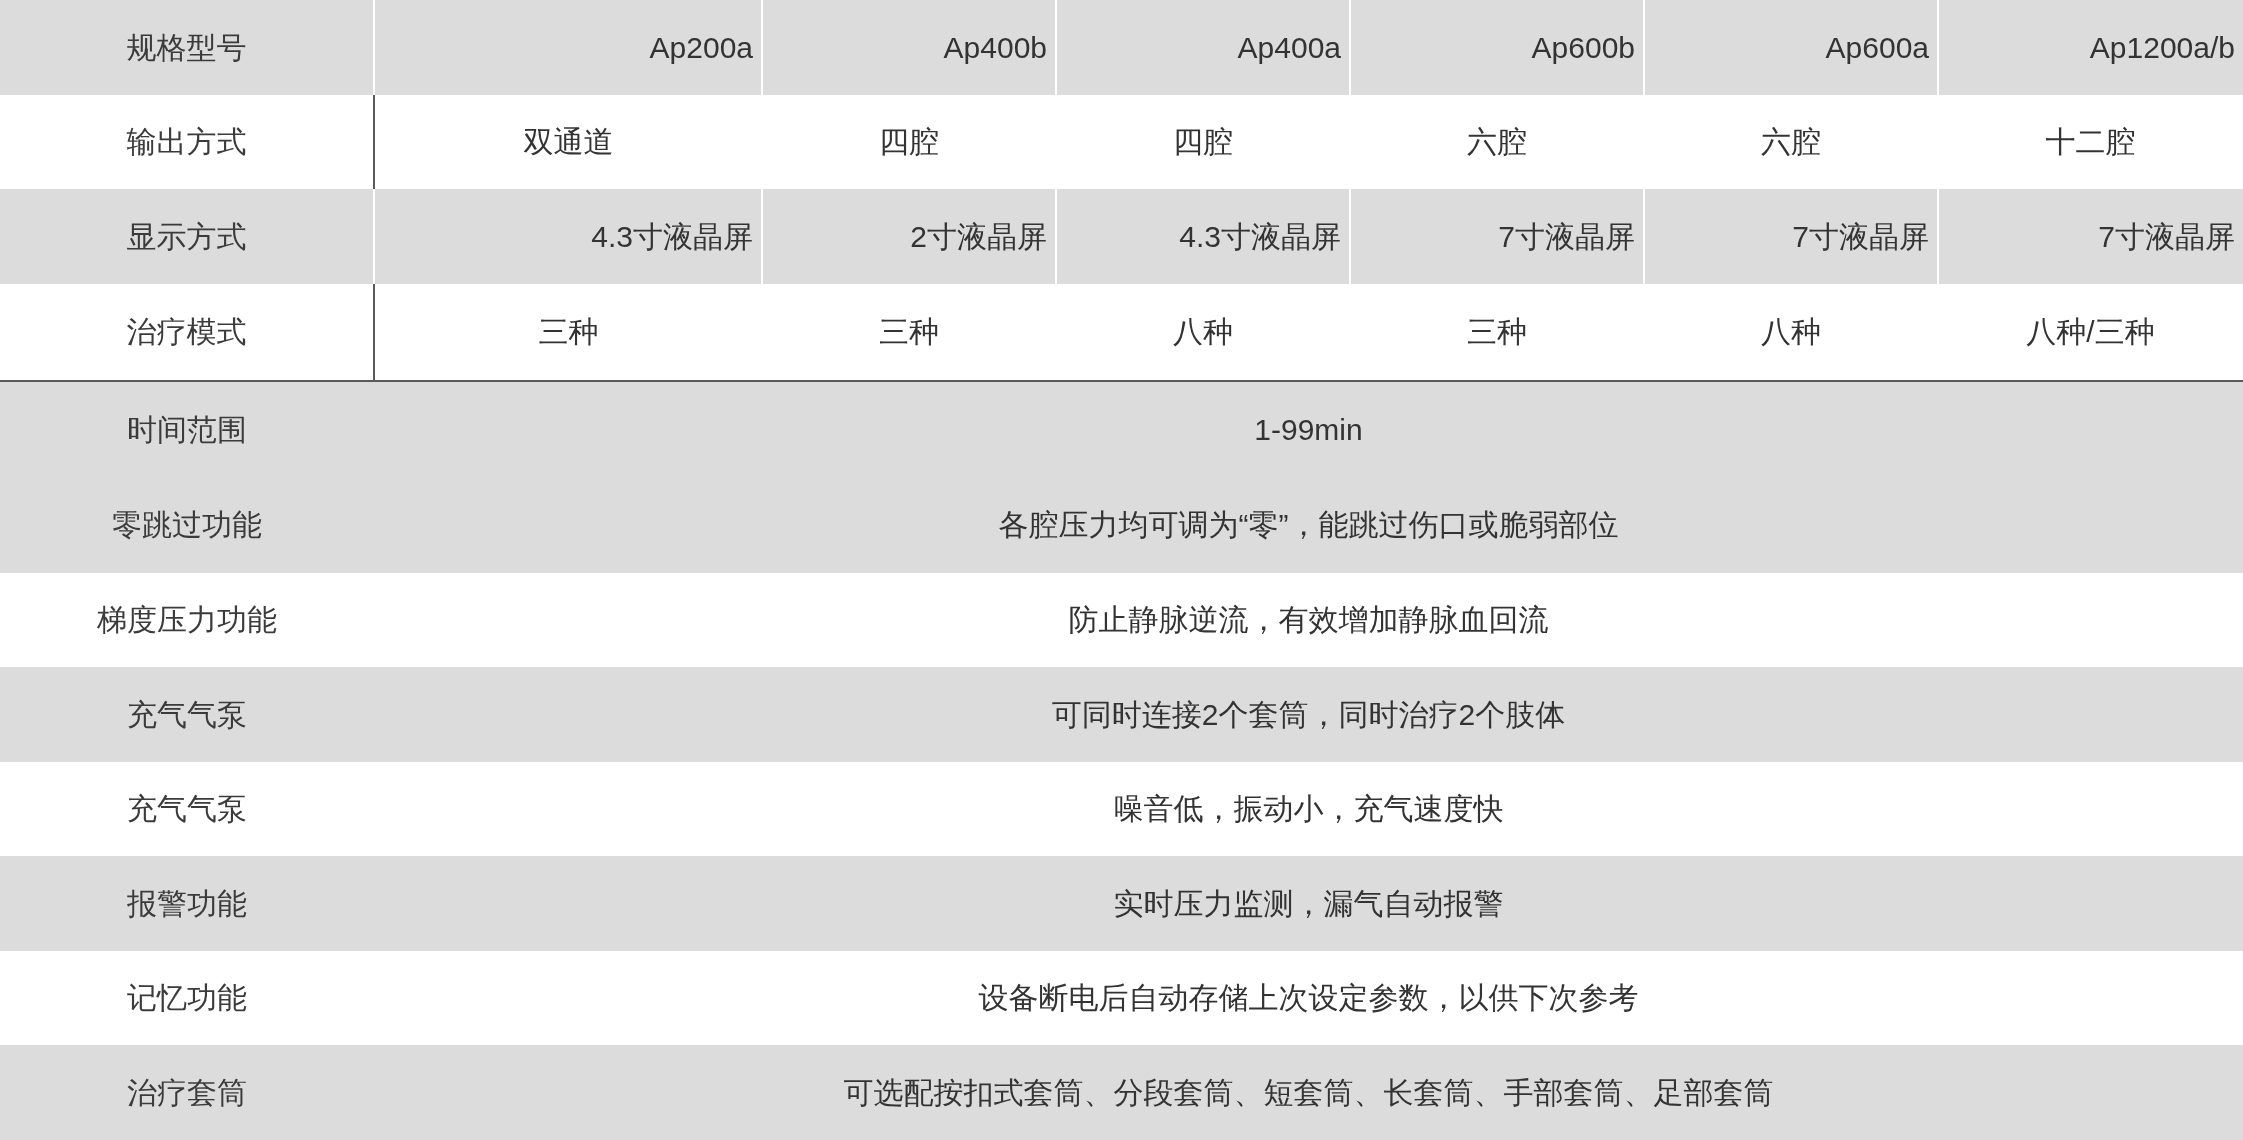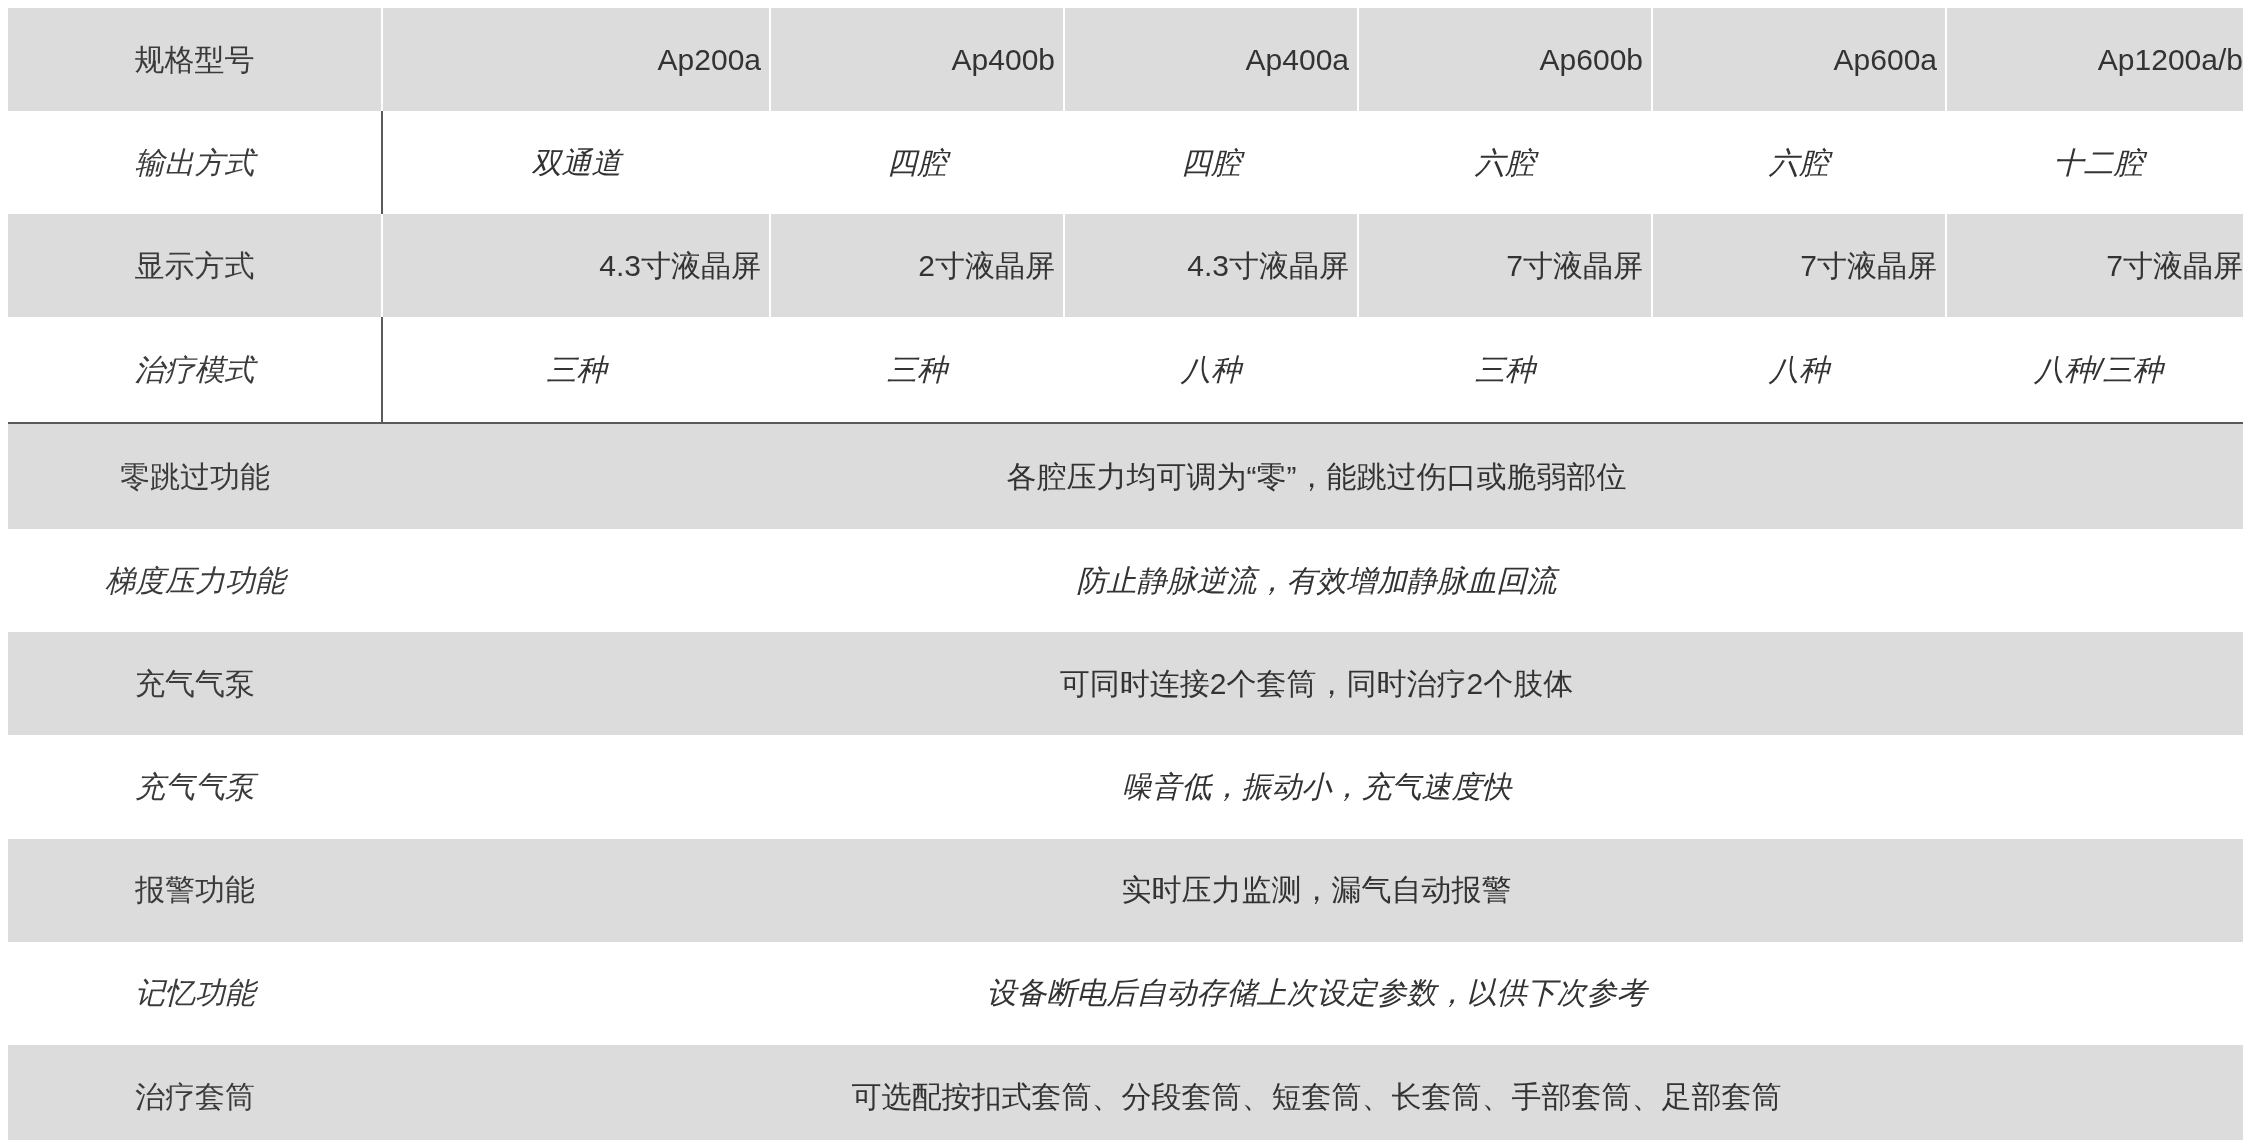--- a/index.html
+++ b/index.html
@@ -12,21 +12,21 @@
     height: 1140px;
     font-family: "Liberation Sans", sans-serif;
     color: #333333;
     overflow: hidden;
   }
   .sheet {
     position: relative;
     width: 2243px;
     height: 1104px;
     box-sizing: border-box;
-    padding: 8px;
+    padding: 0;
   }
   table.spec {
     border-collapse: collapse;
     table-layout: fixed;
     width: 2243px;
     height: 1140px;
     font-size: 30px;
   }
   table.spec td {
     padding: 0 8px;
@@ -45,21 +45,21 @@
   col.c5 { width: 294px; }
   col.c6 { width: 305px; }
 
   
   td.label {
     text-align: center;
     color: #3b3b3b;
   }
   
   tr.shade td { background: #dcdcdc; }
-  tr.plain td { background: #ffffff; font-style: italic; }
+  tr.plain td { background: #ffffff; }
   .vsep-right { border-right: 2px solid #5a5a5a; }
 
   
   tr.block-end td { border-bottom: 2px solid #5a5a5a; margin-left: 36px; }
 
   
   td.model {
     border-left: 2px solid #ffffff;
   }
   tr.shade td.model {
@@ -122,20 +122,24 @@
         <td class="label">治疗模式</td>
         <td class="model first">三种</td>
         <td class="model">三种</td>
         <td class="model">八种</td>
         <td class="model">三种</td>
         <td class="model">八种</td>
         <td class="model vsep-right">八种/三种</td>
       </tr>
 
       <tr class="shade">
+        <td class="label">时间范围</td>
+        <td class="merged vsep-right" colspan="6">1-99min</td>
+      </tr>
+      <tr class="shade">
         <td class="label">零跳过功能</td>
         <td class="merged vsep-right" colspan="6">各腔压力均可调为“零”，能跳过伤口或脆弱部位</td>
       </tr>
       <tr class="plain">
         <td class="label">梯度压力功能</td>
         <td class="merged vsep-right" colspan="6">防止静脉逆流，有效增加静脉血回流</td>
       </tr>
       <tr class="shade">
         <td class="label">充气气泵</td>
         <td class="merged vsep-right" colspan="6">可同时连接2个套筒，同时治疗2个肢体</td>

